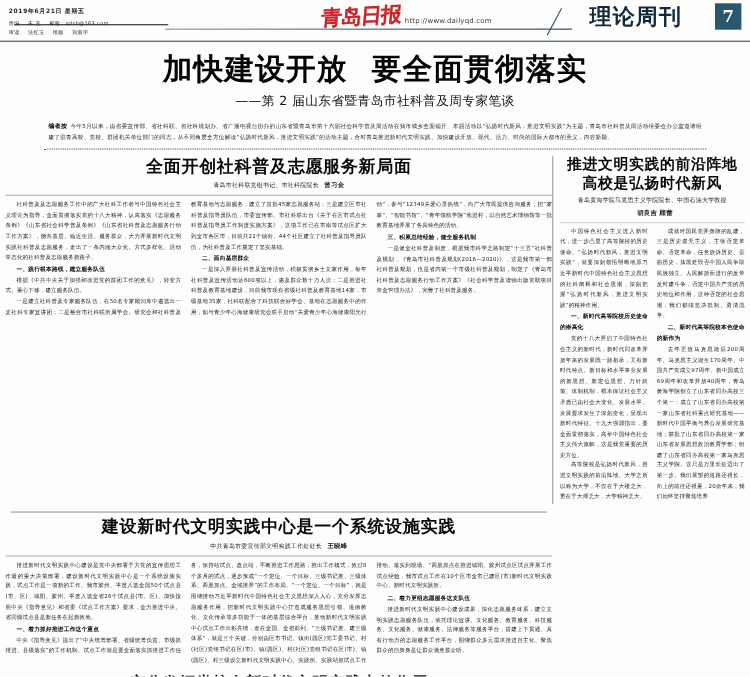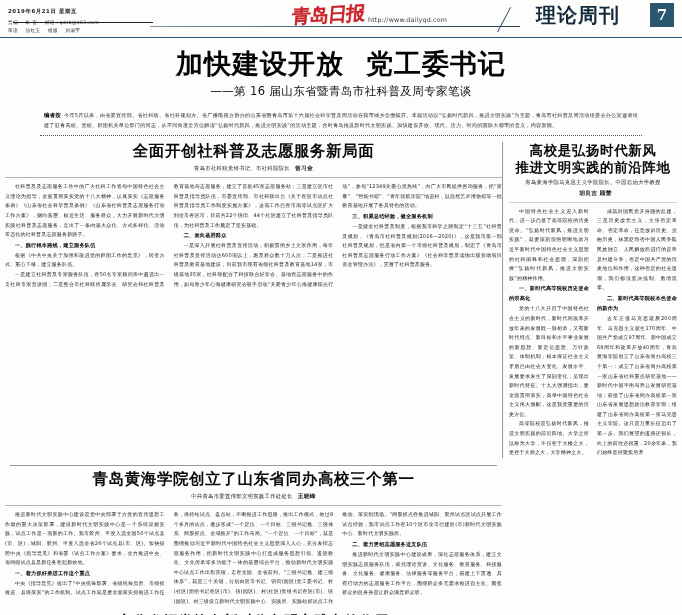--- a/index.html
+++ b/index.html
@@ -227,23 +227,23 @@
     <div class="mh-url">http://www.dailyqd.com</div>
     <div class="mh-swoosh"></div>
     <div class="mh-diag"></div>
     <div class="mh-title">理论周刊</div>
     <div class="mh-page">7</div>
     <div class="mh-baseline"></div>
   </div>
 
   <div class="headline-block">
     <div class="headline">
-      <span>加快建设开放</span><span class="gap"></span><span>党工委书记</span>
-    </div>
-    <div class="subheadline">——第 16 届山东省暨青岛市社科普及周专家笔谈</div>
+      <span>加快建设开放</span><span class="gap"></span><span>要全面贯彻落实</span>
+    </div>
+    <div class="subheadline">——第 2 届山东省暨青岛市社科普及周专家笔谈</div>
   </div>
 
   <div class="editor-note">
     <b>编者按</b><span>今年5月以来，由省委宣传部、省社科联、省社科规划办、省广播电视台协办的山东省暨青岛市第十六届社会科学普及周活动在我市城乡全面铺开。本届活动以“弘扬时代新风，推进文明实践”为主题，青岛市社科普及周活动组委会办公室邀请组建了驻青高校、党校、群团机关单位部门的同志，从不同角度全方位解读“弘扬时代新风，推进文明实践”的活动主题，合时青岛推进新时代文明实践、加快建设开放、现代、活力、时尚的国际大都市的意义，内容新颖。</span>
   </div>
   <div class="dot-rule"></div>
 
   <div class="sec1 sec-split">
 
     <div class="sec1-left">
@@ -259,22 +259,22 @@
         <p>根据《中共中央关于加强和改进党的群团工作的意见》，转变方式、重心下移，建立服务队伍。</p>
         <p>一是建立社科普及专家服务队伍，在50名专家顾问库中遴选出一支社科专家宣讲团；二是整合市社科联所属学会、研究会和社科普及教育基地与志愿服务，建立了首批45家志愿服务站；三是建立区市社科普及指导员队伍，市委宣传部、市社科联出台《关于在区市试点社科普及指导员工作制度实施方案》，这项工作已在市南等试点区扩大到全市各区市，目前共22个镇街、44个社区建立了社科普及指导员队伍，为社科普及工作奠定了坚实基础。</p>
         <p class="sub">二、面向基层群众</p>
         <p>一是深入开展社科普及宣传活动，积极贯彻乡土文家作用，每年社科普及宣传活动达600项以上，惠及群众数十万人次；二是推进社科普及教育基地建设，目前我市现有省级社科普及教育基地14家，市级基地35家，社科联配合了科技联合好学会、基地在志愿服务中的作用，如与青少年心海健康研究会联手启动“关爱青少年心海健康阳光行动”，参与“12349关爱心灵热线”，向广大市民提供咨询服务，把“家暴”、“智能书馆”、“青年领航学院”地进村，以自然艺术博物馆等一批教育基地开展了各具特色的活动。</p>
         <p class="sub">三、积累总结经验，健全服务机制</p>
         <p>一是健全社科普及制度，根据我市科学之路制定“十三五”社科普及规划，《青岛市社科普及规划(2016—2020)》，这是我市第一部社科普及规划，也是省内第一个市级社科普及规划，制定了《青岛市社科普及志愿服务行动工作方案》《社会科学普及读物出版资助项目资金管理办法》，完善了社科普及服务。</p>
       </div>
     </div>
 
     <div class="sec1-right">
+      <div class="art-title sm">推进文明实践的前沿阵地</div>
       <div class="art-title sm">高校是弘扬时代新风</div>
-      <div class="art-title sm">推进文明实践的前沿阵地</div>
       <div class="art-byline">
         <span>青岛黄海学院马克思主义学院院长、中国石油大学教授</span>
       </div>
       <div class="art-byline">
         <b>胡良吉  顾蕾</b>
       </div>
       <div class="art-rule thin"></div>
 
       <div class="cols-2 body-txt">
         <p>中国特色社会主义进入新时代，进一步凸显了高等院校的历史使命。“弘扬时代新风，推进文明实践”，就要深刻领悟明晰地原习近平新时代中国特色社会主义思想的社科阐释和社会思潮，深刻把握“弘扬时代新风，推进文明实践”的精神作用。</p>
@@ -284,21 +284,21 @@
         <p>成就对国民党开身随的乱建，三是历史虚无主义，主张否定革命、否定革命，任意放诉历史、歪曲历史，抹黑贬毁否中国人民争取民族独立、人民解放而进行的反帝反封建斗争，否定中国共产党的历史地位和作用，这种否定的社会思潮，我们都须坚决抵制、勇清流掌。</p>
         <p class="sub">二、新时代高等院校本色使命的新作为</p>
         <p>去年正值马克思诞辰200周年、马克思主义诞生170周年、中国共产党成立97周年、新中国成立69周年和改革开放40周年，青岛黄海学院创立了山东省同办高校三个第一：成立了山东省同办高校第一家山东省社科重点研究基地——新时代中国平衡与养公发展研究基地；获批了山东省同办高校第一家山东省发展思想政治教育学部；组建了山东省同办高校第一家马克思主义学院。这只是万里长征迈出了第一步。我们展望的道路还很长，向上的前往还很重，20余年来，我们始终坚持聚焦培养</p>
       </div>
     </div>
   </div>
 
   <div class="sec2">
     <div class="inner">
       <div class="hr-full"></div>
-      <div class="art-title">青岛黄海学院创立了山东省同办高校三个第一</div>
+      <div class="art-title">建设新时代文明实践中心是一个系统设施实践</div>
       <div class="art-byline">
         <span>中共青岛市委宣传部文明实践工作处处长</span><b>王晓峰</b>
       </div>
       <div class="art-rule"></div>
 
       <div class="cols-3 body-txt">
         <p>推进新时代文明实践中心建设是党中央部署于方党的宣传思想工作最的重大决策部署，建设新时代文明实践中心是一个系统设施实践，试点工作是一项新的工作。我市胶州、平度入选全国50个试点县(市、区)，城阳、胶州、平度入选全省26个试点县(市、区)。加快按照中央《指导意见》和省委《试点工作方案》要求，全力推进中央、省同级试点县是新任务在起新效地。</p>
         <p class="sub">一、着力抓好推进工作这个重点</p>
         <p>中央《指导意见》提出了“中央统筹部署、省级统筹负责、市级抓推进、县级落实”的工作机制。试点工作就是要全面落实抓推进工作任务，保持站试点、盘点站，不断推进工作思路，推出工作模式，效过8个多月的试点，逐步形成“一个定位、一个目标、三级书记推、三级体系、两股抓点、全域推开”的工作布局。“一个定位、一个目标”，就是围绕推动习近平新时代中国特色社会主义思想深入人心，充分发挥志愿服务作用，把新时代文明实践中心打造成服务思想引领、道德教化、文化传承等多功能于一体的基层综合平台，推动新时代文明实践中心试点工作出彰亮绩，走在全国、全省前列。“三级书记推、建三级体系”，就是三个关键，分别由区市书记、镇街(园区)党工委书记、村(社区)党组书记在区(市)、镇(园区)、村(社区)党组书记在区(市)、镇(园区)、村三级设立新时代文明实践中心、实践所、实践站抓试点工作推动、落实到现场。“两股抓点在推进城阳、胶州试点区试点开展工作试点经验，我市试点工作在10个区市全市已建区(市)新时代文明实践中心、新时代文明实践所。</p>
         <p class="sub">二、着力更组志愿服务这支队伍</p>

